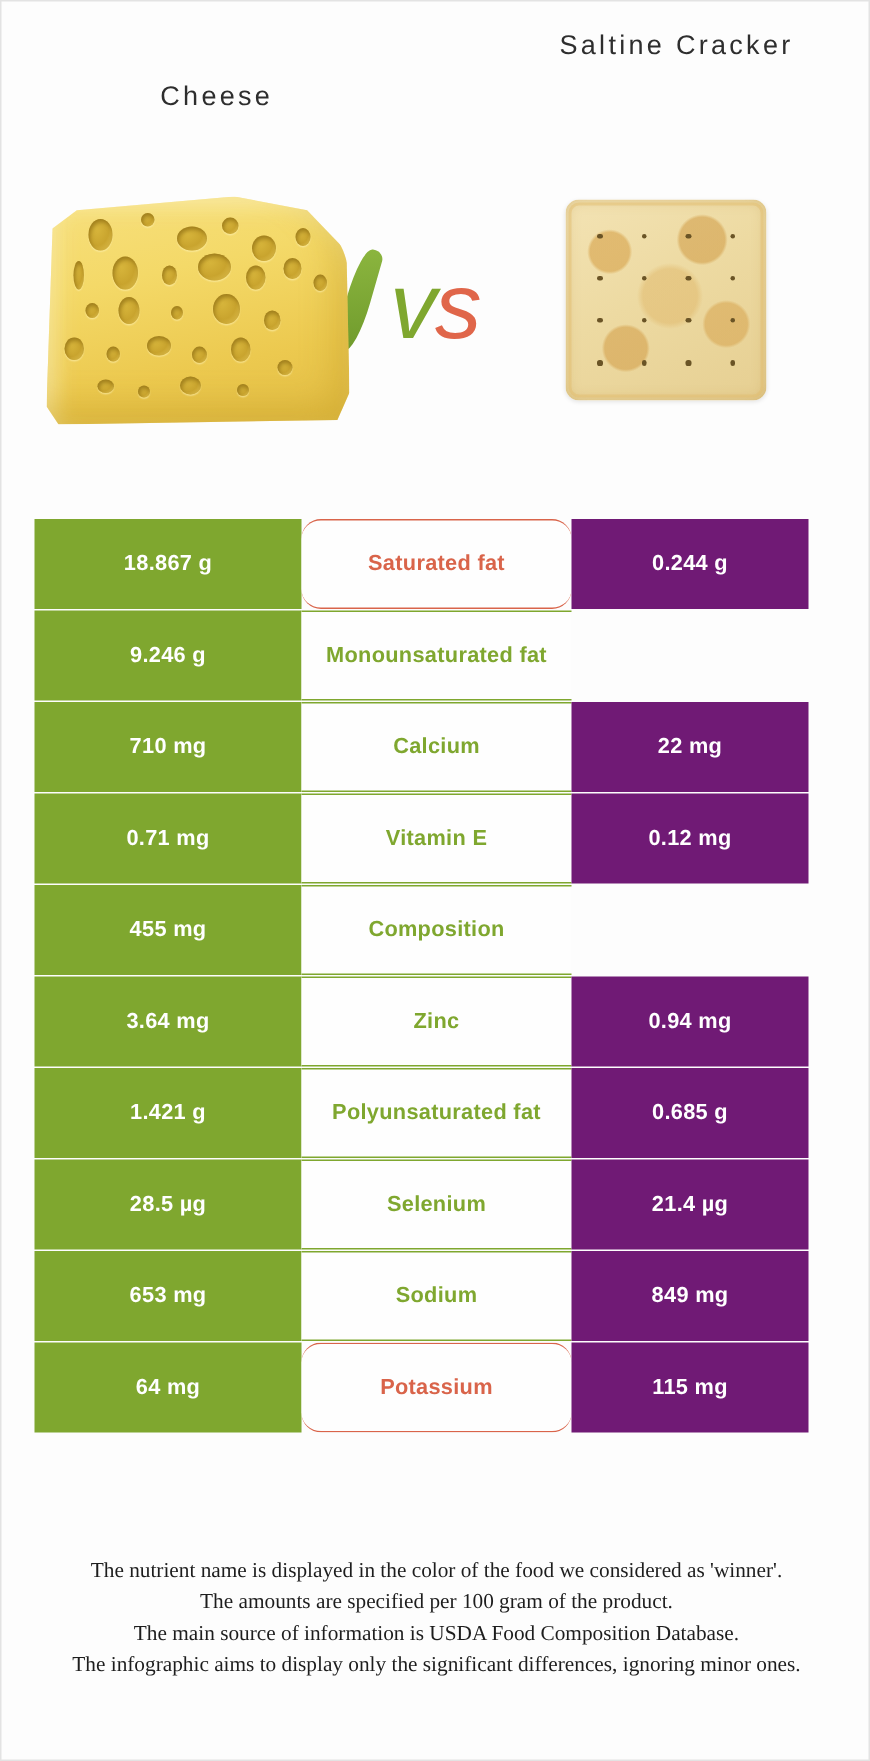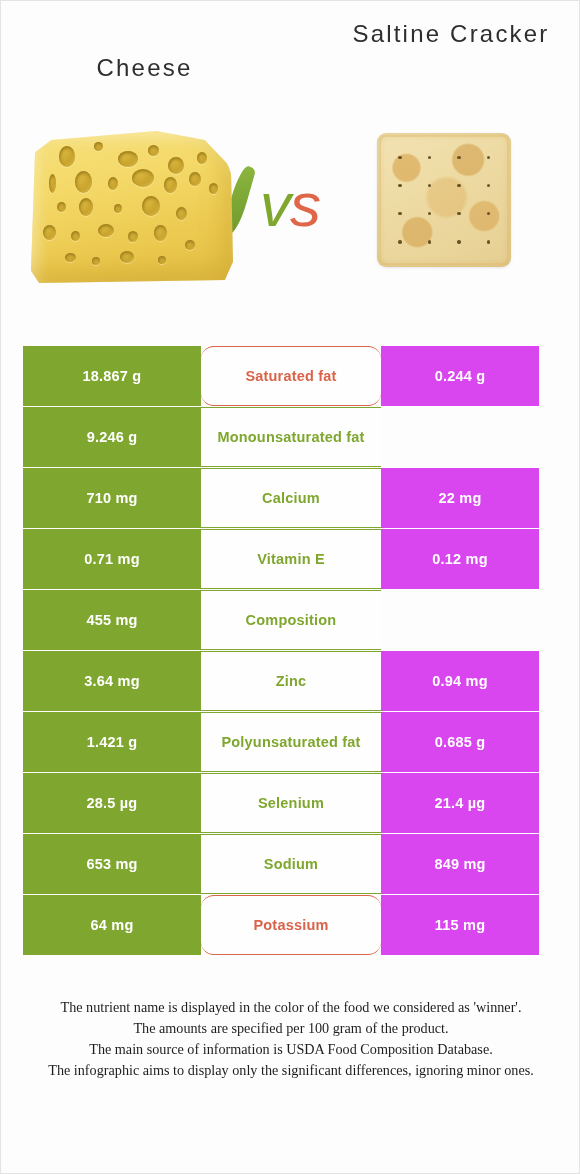--- a/index.html
+++ b/index.html
@@ -20,21 +20,21 @@
 
   
   .header {
     position:relative;
     height:110px;
   }
   .food-title {
     position:absolute;
     font-family:"Liberation Sans", sans-serif;
     font-weight:300;
-    font-size:24px;
+    font-size:18px;
     letter-spacing:2.2px;
     color:#2e2e2e;
     text-align:center;
     line-height:1.28;
     -webkit-font-smoothing:antialiased;
   }
   .food-title.left  { left:0;   top:52px;  width:250px;padding-left:37px; }
   .food-title.right { right:6px; top:18px; width:244px; }
 
   
@@ -142,32 +142,32 @@
     display:flex;
     align-items:center;
     justify-content:center;
     font-size:14.5px;
     font-weight:600;
     letter-spacing:.2px;
     -webkit-font-smoothing:antialiased;
   }
   .cell.left  { width:178px; background:#7fa72f; color:#ffffff; }
   .cell.mid   { width:180px; background:#fefefe; }
-  .cell.right { width:158px; background:#d946ef; color:#ffffff; }
+  .cell.right { width:158px; background:#701a75; color:#ffffff; }
 
   .cell.mid .label { font-size:14.5px; font-weight:600; }
   .win-green .cell.mid { border-top:1px solid #7fa72f; border-bottom:1px solid #7fa72f; }
   .win-green .cell.mid .label { color:#7fa72f; }
   .win-red   .cell.mid { border-top:1px solid #d9644a; border-bottom:1px solid #d9644a;border-radius:13px; }
   .win-red   .cell.mid .label { color:#d9644a; }
 
   
   .footer {
     position:absolute;
-    left:0; top:996px;
+    left:0; top:1036px;
     width:580px;
     padding:0 24px;
     text-align:center;
     font-family:"Liberation Serif", serif;
     font-size:14.2px;
     line-height:21px;
     color:#1d1d1d;
   }
   .footer p { margin:0; }
 </style>

